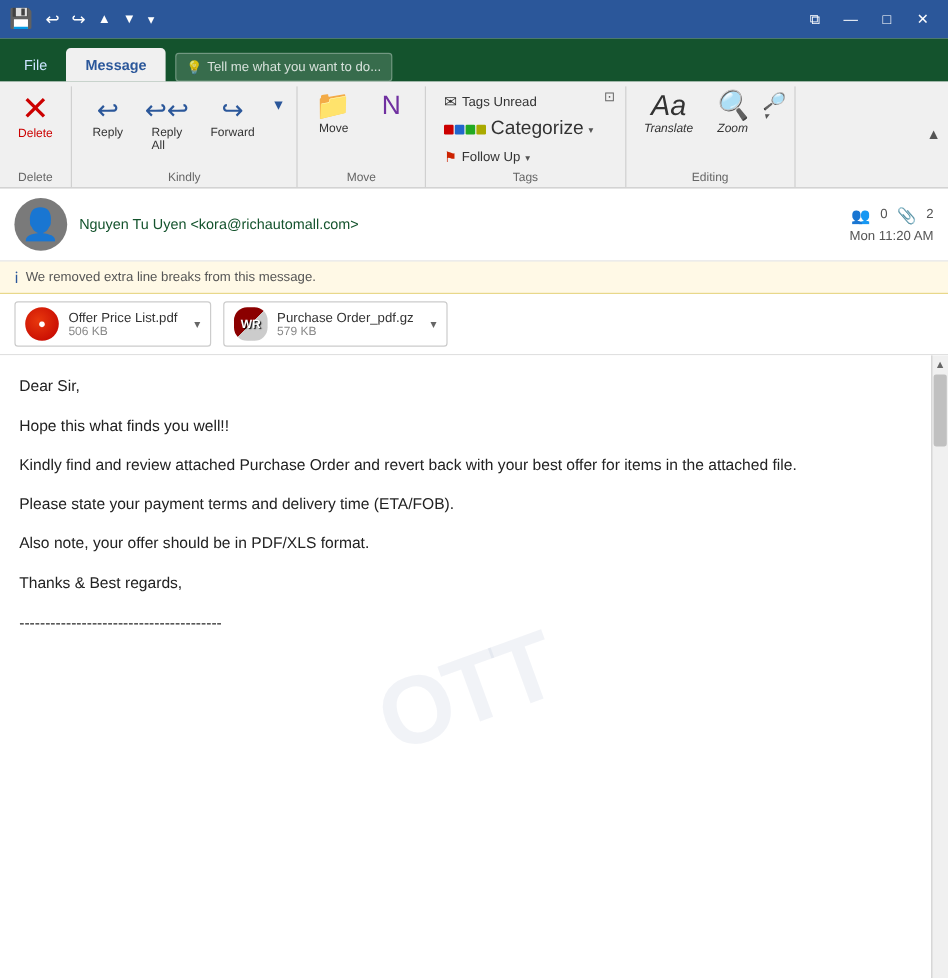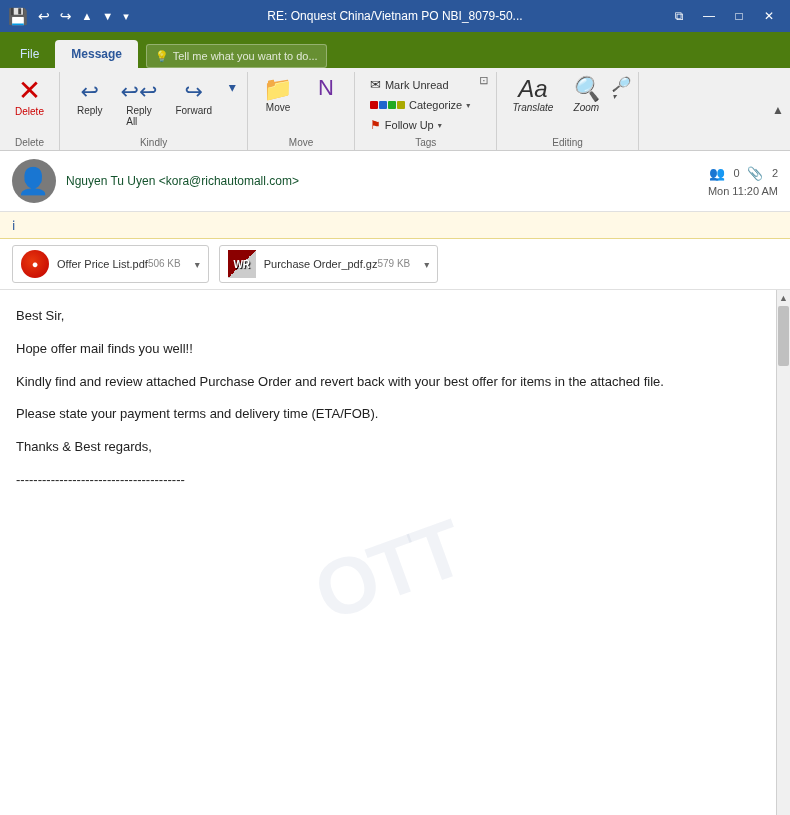--- a/index.html
+++ b/index.html
@@ -17,21 +17,21 @@
     }
     .title-bar-left { display: flex; align-items: center; gap: 10px; }
     .title-bar-controls { display: flex; gap: 4px; }
     .title-bar-controls span {
       display: inline-flex; align-items: center; justify-content: center;
       width: 26px; height: 20px; font-size: 12px; cursor: pointer; color: white;
     }
 
     
     .tab-bar {
-      background: #4d7c0f;
+      background: #14532d;
       height: 36px;
       display: flex;
       align-items: flex-end;
       padding: 0 4px;
     }
     .tab {
       height: 28px;
       padding: 0 16px;
       display: flex;
       align-items: center;
@@ -231,21 +231,21 @@
       align-items: center;
       justify-content: center;
       color: white;
       font-size: 14px;
       font-weight: bold;
     }
     .attachment-icon.winrar {
       background: #8b0000;
       overflow: hidden;
     }
-    .attachment-info { display: flex; flex-direction: row; }
+    .attachment-info { display: flex; flex-direction: column; }
     .attachment-name { font-size: 11px; color: #333; font-weight: 500; }
     .attachment-size { font-size: 10px; color: #888; }
     .attachment-arrow { font-size: 10px; color: #666; margin-left: 6px; cursor: pointer; }
 
     
     .email-body-wrapper {
       display: flex;
       height: calc(815px - 32px - 36px - 78px - 26px - 30px - 52px);
       overflow: hidden;
       background: white;
@@ -336,21 +336,20 @@
 
 <div class="title-bar">
   <div class="title-bar-left">
     <span style="font-size:16px;">💾</span>
     <span style="font-size:14px;">↩</span>
     <span style="font-size:14px;">↪</span>
     <span style="font-size:11px;">▲</span>
     <span style="font-size:11px;">▼</span>
     <span style="font-size:11px;">▾</span>
   </div>
-  <span class="title-center">RE: Onquest China/Vietnam PO NBI_8079-50...</span>
   <div class="title-bar-controls">
     <span>⧉</span>
     <span>—</span>
     <span>□</span>
     <span>✕</span>
   </div>
 </div>
 
 <div class="tab-bar">
   <div class="tab">File</div>
@@ -407,32 +406,32 @@
       </div>
     </div>
     <div class="ribbon-group-label">Move</div>
   </div>
 
   <div class="ribbon-group tags-group" style="min-width:110px;">
     <div class="ribbon-group-buttons">
       <div class="tags-buttons">
         <div class="mark-unread-btn">
           <span style="font-size:13px;">✉</span>
-          <span>Mark Unread</span>
+          <span>Tags Unread</span>
         </div>
         <div class="categorize-btn">
           <span>
             <span class="cat-squares">
               <span class="cat-sq" style="background:#cc0000;"></span>
               <span class="cat-sq" style="background:#2266cc;"></span>
               <span class="cat-sq" style="background:#22aa22;"></span>
               <span class="cat-sq" style="background:#aaaa00;"></span>
             </span>
           </span>
-          <span style="font-size:11px;">Categorize</span>
+          <span style="font-size:16px;">Categorize</span>
           <span class="dd-arrow">▾</span>
         </div>
         <div class="followup-btn">
           <span class="flag-icon">⚑</span>
           <span style="font-size:11px;">Follow Up</span>
           <span class="dd-arrow">▾</span>
         </div>
       </div>
       <div style="display:flex;flex-direction:column;justify-content:flex-end;padding-bottom:4px;">
         <span style="font-size:11px;color:#666;cursor:pointer;">⊡</span>
@@ -479,52 +478,54 @@
         <span style="font-size:13px;">📎</span>
         <span>2</span>
       </div>
       <div>Mon 11:20 AM</div>
     </div>
   </div>
 </div>
 
 <div class="info-bar">
   <span style="color:#2b579a;font-size:13px;">ℹ</span>
+  <span>We removed extra line breaks from this message.</span>
 </div>
 
 <div class="attachments-bar">
   <div class="attachment-item">
     <div class="attachment-icon" style="background:radial-gradient(circle at 40% 40%, #e8380d, #c00000);">
       <span style="font-size:11px;font-weight:bold;color:white;">●</span>
     </div>
     <div class="attachment-info">
       <span class="attachment-name">Offer Price List.pdf</span>
       <span class="attachment-size">506 KB</span>
     </div>
     <span class="attachment-arrow">▾</span>
   </div>
   <div class="attachment-item">
-    <div class="attachment-icon winrar" style="background:linear-gradient(135deg,#8b0000 50%,#cccccc 50%);border-radius:0;">
+    <div class="attachment-icon winrar" style="background:linear-gradient(135deg,#8b0000 50%,#cccccc 50%);border-radius:11px;">
       <span style="font-size:10px;font-weight:bold;color:white;text-shadow:1px 1px 1px #000;">WR</span>
     </div>
     <div class="attachment-info">
       <span class="attachment-name">Purchase Order_pdf.gz</span>
       <span class="attachment-size">579 KB</span>
     </div>
     <span class="attachment-arrow">▾</span>
   </div>
 </div>
 
 <div class="email-body-wrapper">
   <div class="email-body">
     <div class="watermark">OTT</div>
-    <p>Best Sir,</p>
-    <p>Hope offer mail finds you well!!</p>
+    <p>Dear Sir,</p>
+    <p>Hope this what finds you well!!</p>
     <p>Kindly find and review attached Purchase Order and revert back with your best offer for items in the attached file.</p>
     <p>Please state your payment terms and delivery time (ETA/FOB).</p>
+    <p>Also note, your offer should be in PDF/XLS format.</p>
     <p>Thanks &amp; Best regards,</p>
     <p>---------------------------------------</p>
   </div>
   <div class="scrollbar">
     <div class="scroll-arrow">▲</div>
     <div class="scroll-track">
       <div class="scroll-thumb"></div>
     </div>
 
   </div>

